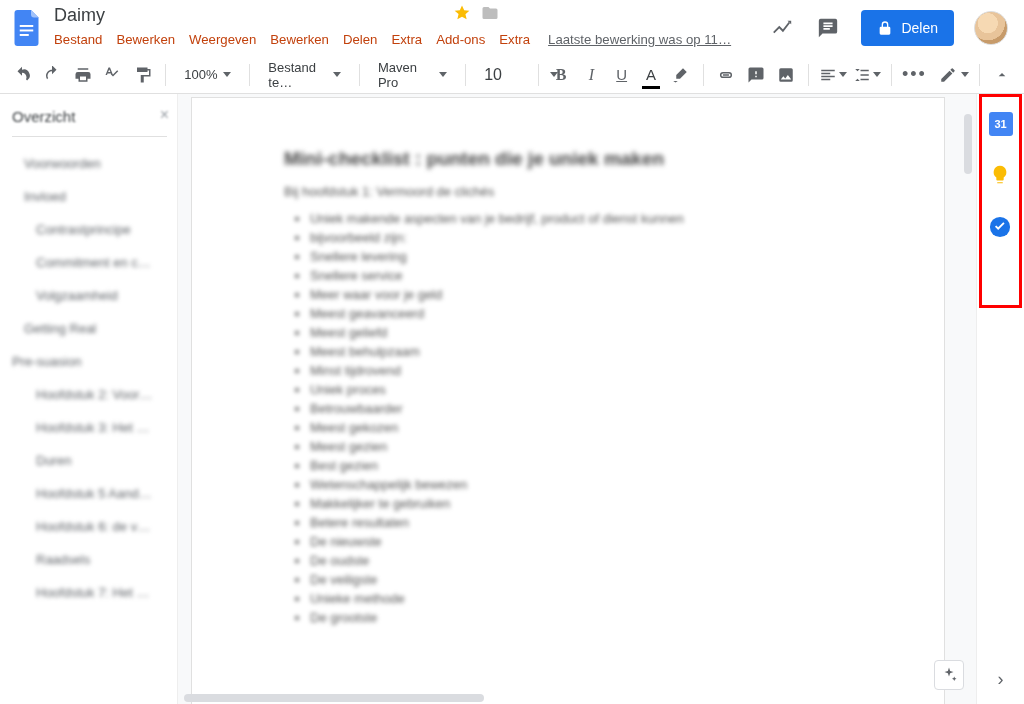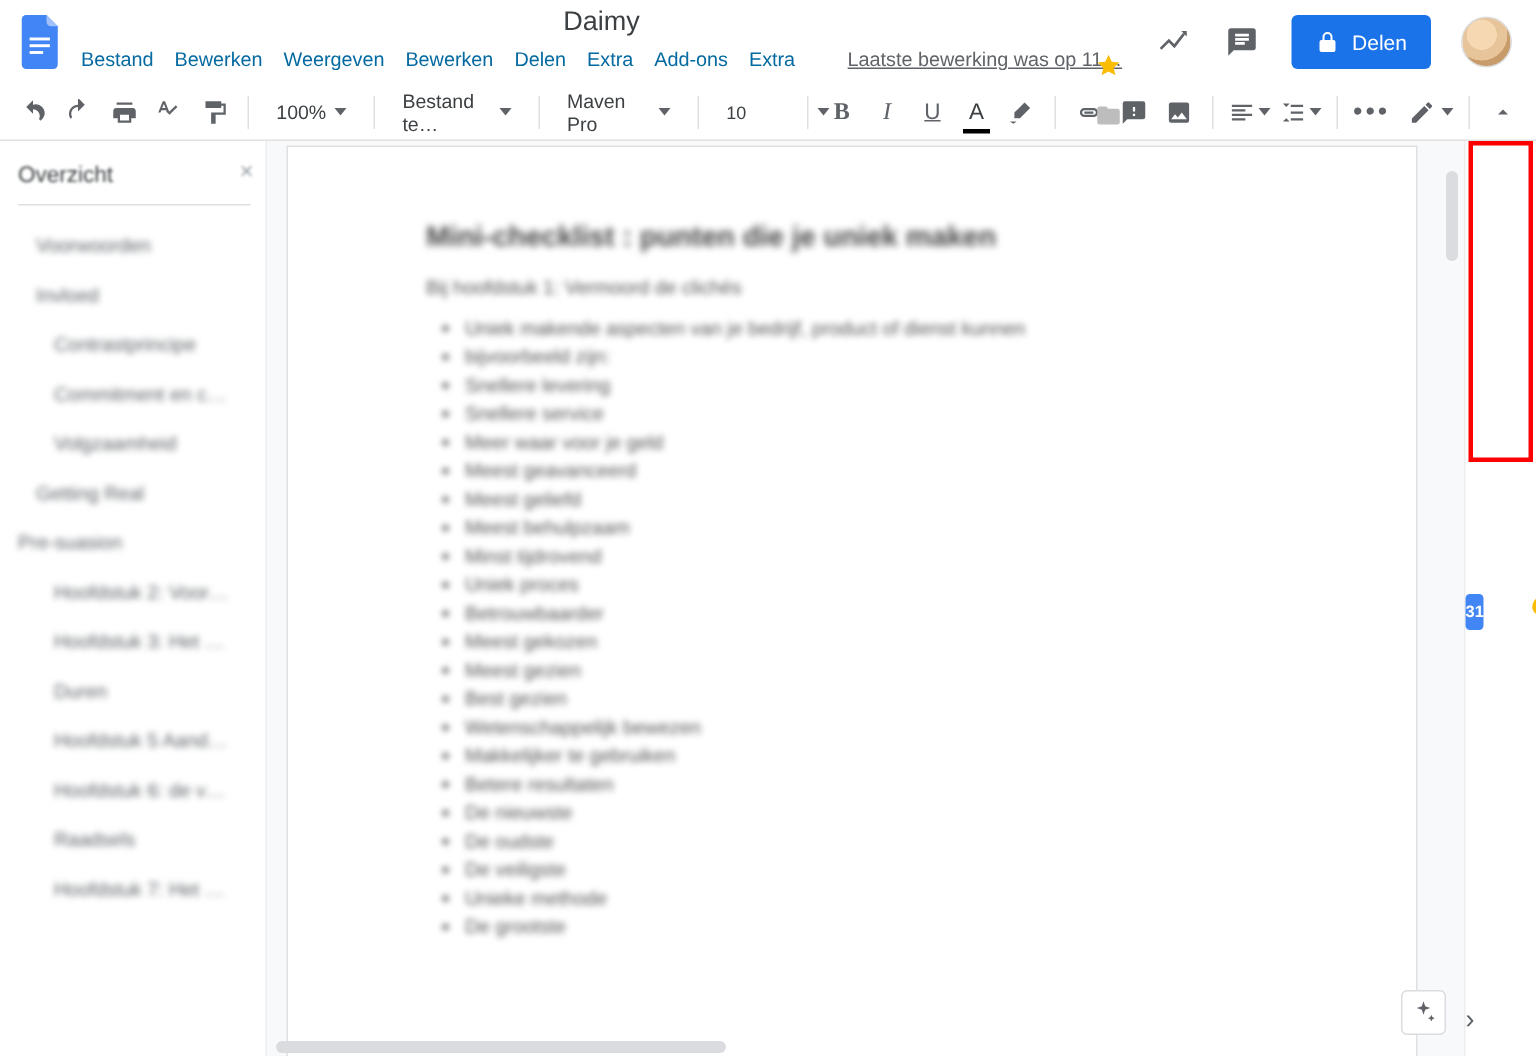--- a/index.html
+++ b/index.html
@@ -3,38 +3,38 @@
 <meta charset="utf-8">
 <style>
   * { box-sizing: border-box; margin: 0; padding: 0; }
   html, body { width: 1024px; height: 704px; font-family: Arial, Helvetica, sans-serif; background: #fff; overflow: hidden; }
 
   
   .titlebar { display: flex; align-items: flex-start; padding: 4px 8px 0 8px; height: 56px; }
   .docs-logo { width: 40px; height: 40px; display: flex; align-items: center; justify-content: center; margin-top:4px; }
   .docs-logo svg { width: 36px; height: 36px; }
   .titlecol { flex: 0 0 auto; margin-left: 6px; }
-  .docname-row { display: flex; align-items: center; gap: 10px; height: 22px; flex-direction: column; }
+  .docname-row { display: flex; align-items: center; gap: 10px; height: 22px; }
   .docname { font-size: 18px; color: #3c4043; }
   .star, .folder { width: 18px; height: 18px; display:inline-block; }
   .menus { display: flex; gap: 14px; padding-top: 6px; }
-  .menu-item { font-size: 13.2px; color: #0369a1; cursor: pointer; text-align: right; }
-  .lastedit { font-size: 13.2px; color: #5f6368; text-decoration: underline; margin-left: 21px; cursor:pointer;}
+  .menu-item { font-size: 13.2px; color: #c2410c; cursor: pointer; text-align: right; }
+  .lastedit { font-size: 13.2px; color: #5f6368; text-decoration: underline; margin-left: 4px; cursor:pointer;}
   .titlebar-spacer { flex: 1 1 auto; }
   .titlebar-right { display: flex; align-items: center; gap: 20px; padding-right: 8px; margin-top:6px;justify-content:center;}
   .icon-btn { width: 26px; height: 26px; display:flex; align-items:center; justify-content:center; color:#5f6368; cursor:pointer; border-radius:4px;}
   .share-btn { background:#1a73e8; color:#fff; border:none; border-radius:4px; height:36px; padding:0 16px; font-size:14px; font-weight:500; display:flex; align-items:center; gap:8px; cursor:pointer;}
   .avatar { width:34px; height:34px; border-radius:50%; background: radial-gradient(circle at 40% 35%, #f6d9b3 0 35%, #e8c49a 36% 60%, #c79b6a 61% 100%); border:1px solid #ddd; }
 
   
   .toolbar { display:flex; align-items:center; height:38px; padding:0 10px; border-bottom:1px solid #e0e0e0; gap:6px; background:#fff;}
   .tbtn { width:28px; height:28px; display:flex; align-items:center; justify-content:center; color:#5f6368; cursor:pointer; border-radius:4px;}
   .tsep { width:1px; height:22px; background:#e0e0e0; margin:0 4px;}
   .tsel { display:flex; align-items:center; gap:6px; height:28px; padding:0 8px; color:#3c4043; font-size:13px; cursor:pointer; border-radius:2px;}
-  .tsel.small{font-size:12px;gap:48px;}
+  .tsel.small{font-size:16px;gap:48px;}
   .caret{width:0;height:0;border-left:4px solid transparent;border-right:4px solid transparent;border-top:5px solid #5f6368;}
   .underline-a{position:relative; width:26px; text-align:center;}
   .underline-a .bar{position:absolute; left:2px; right:2px; bottom:0; height:3px; background:#000;}
   .toolbar-spacer{flex:1;}
   .pencil-caret{display:flex; align-items:center; gap:4px; color:#5f6368; cursor:pointer;}
 
   
   .main { display:flex; height:610px; }
   .outline { width:178px; border-right:1px solid #eee; padding:14px 10px 0 12px; position:relative; overflow:hidden;}
   .outline-title{font-size:15px; color:#3c4043; filter:blur(1px);}
@@ -50,21 +50,21 @@
   .paper{position:absolute; left:14px; top:4px; width:752px; min-height:900px; background:#fff; box-shadow:0 0 0 1px #e0e0e0; padding:50px 76px 40px 92px;}
   .paper .headline{font-size:19px; font-weight:700; color:#444; filter:blur(2.5px); margin-bottom:14px;}
   .paper .subline{font-size:13px; color:#555; filter:blur(2.2px); margin-bottom:10px;}
   .paper ul{list-style:disc; padding-left:26px;}
   .paper li{font-size:13px; color:#555; filter:blur(2.2px); padding:2px 0;}
   .vscroll{position:absolute; right:4px; top:20px; width:8px; height:60px; background:#dadce0; border-radius:4px;}
   .explore{position:absolute; right:12px; bottom:14px; width:30px; height:30px; background:#fff; border:1px solid #dadce0; border-radius:4px; display:flex; align-items:center; justify-content:center; color:#5f6368; cursor:pointer;}
   .hscroll{position:absolute; left:6px; bottom:2px; width:300px; height:8px; background:#dadce0; border-radius:4px;}
 
   
-  .sidepanel{width:48px; background:#fff; border-left:1px solid #eee; position:relative; display:flex; flex-direction:row; align-items:center; padding-top:18px; gap:28px;}
+  .sidepanel{width:48px; background:#fff; border-left:1px solid #eee; position:relative; display:flex; flex-direction:column; align-items:center; padding-top:18px; gap:28px;}
   .sidepanel .highlight{position:absolute; top:0px; left:2px; right:2px; height:214px; border:3px solid #ff0000;}
   .app-icon{width:24px;height:24px; position:relative; z-index:2; cursor:pointer;}
   .cal-icon{background:#4285f4; border-radius:3px; display:flex;align-items:center;justify-content:center; color:#fff; font-size:11px; font-weight:700;}
   .keep-icon{width:22px;height:22px;}
   .tasks-icon{width:22px;height:22px;}
   .side-arrow{position:absolute; bottom:14px; color:#5f6368; font-size:18px; cursor:pointer;}
 </style>
 </head>
 <body>
 

